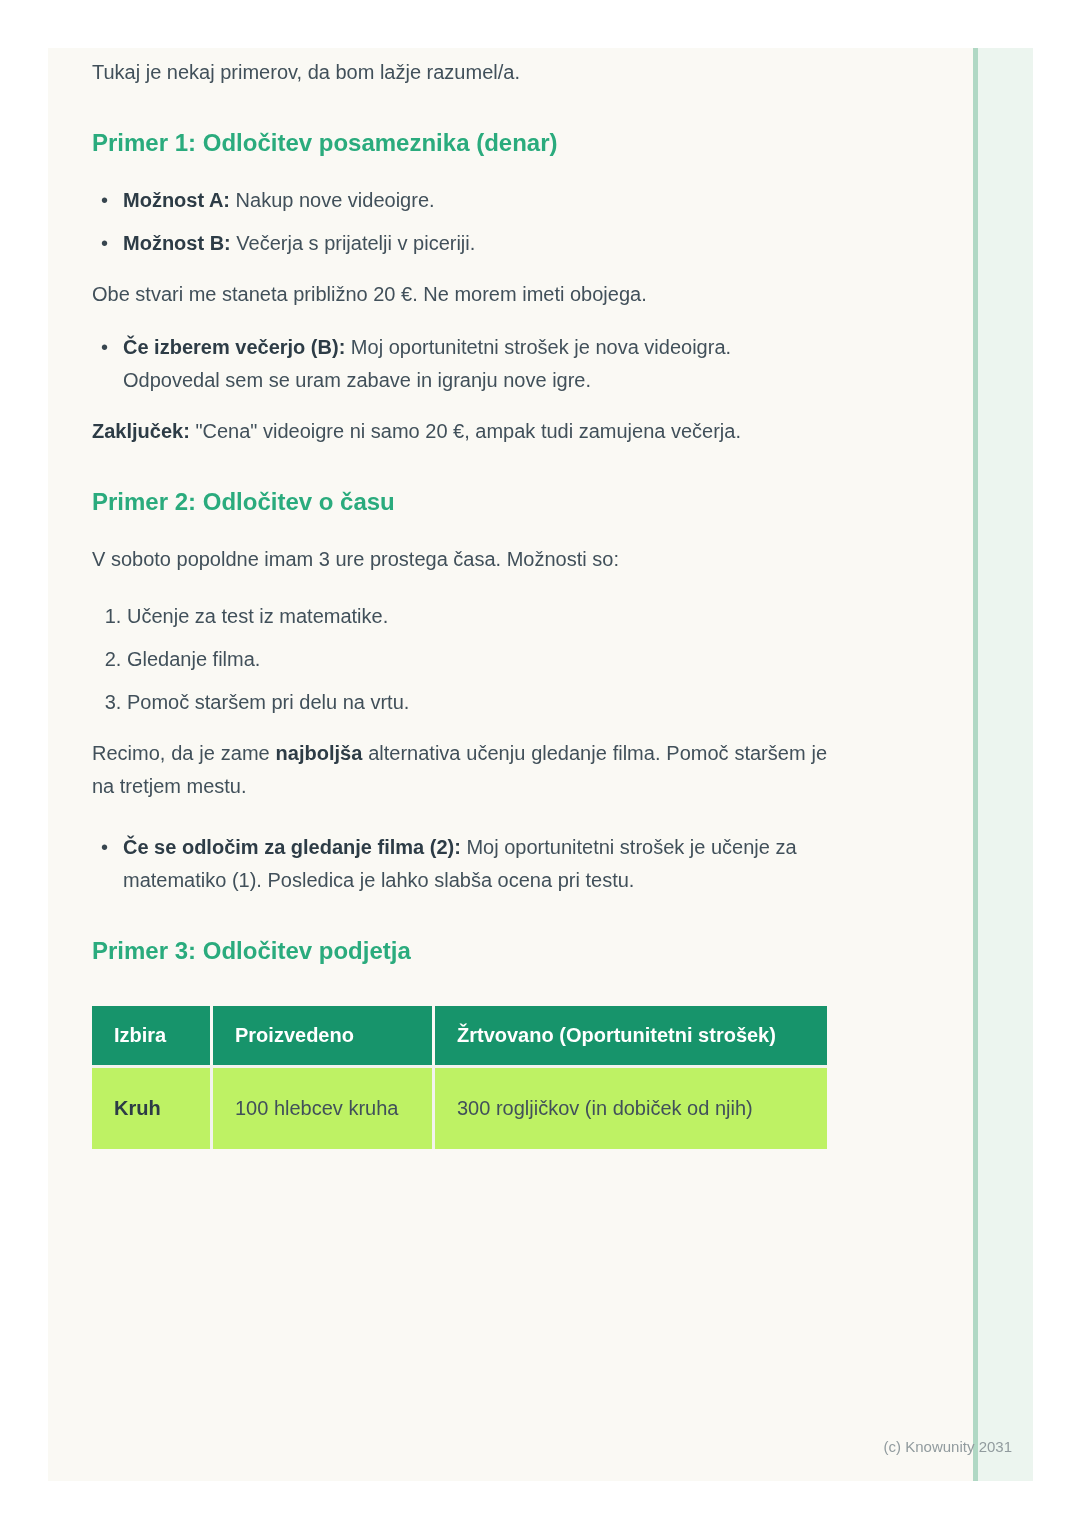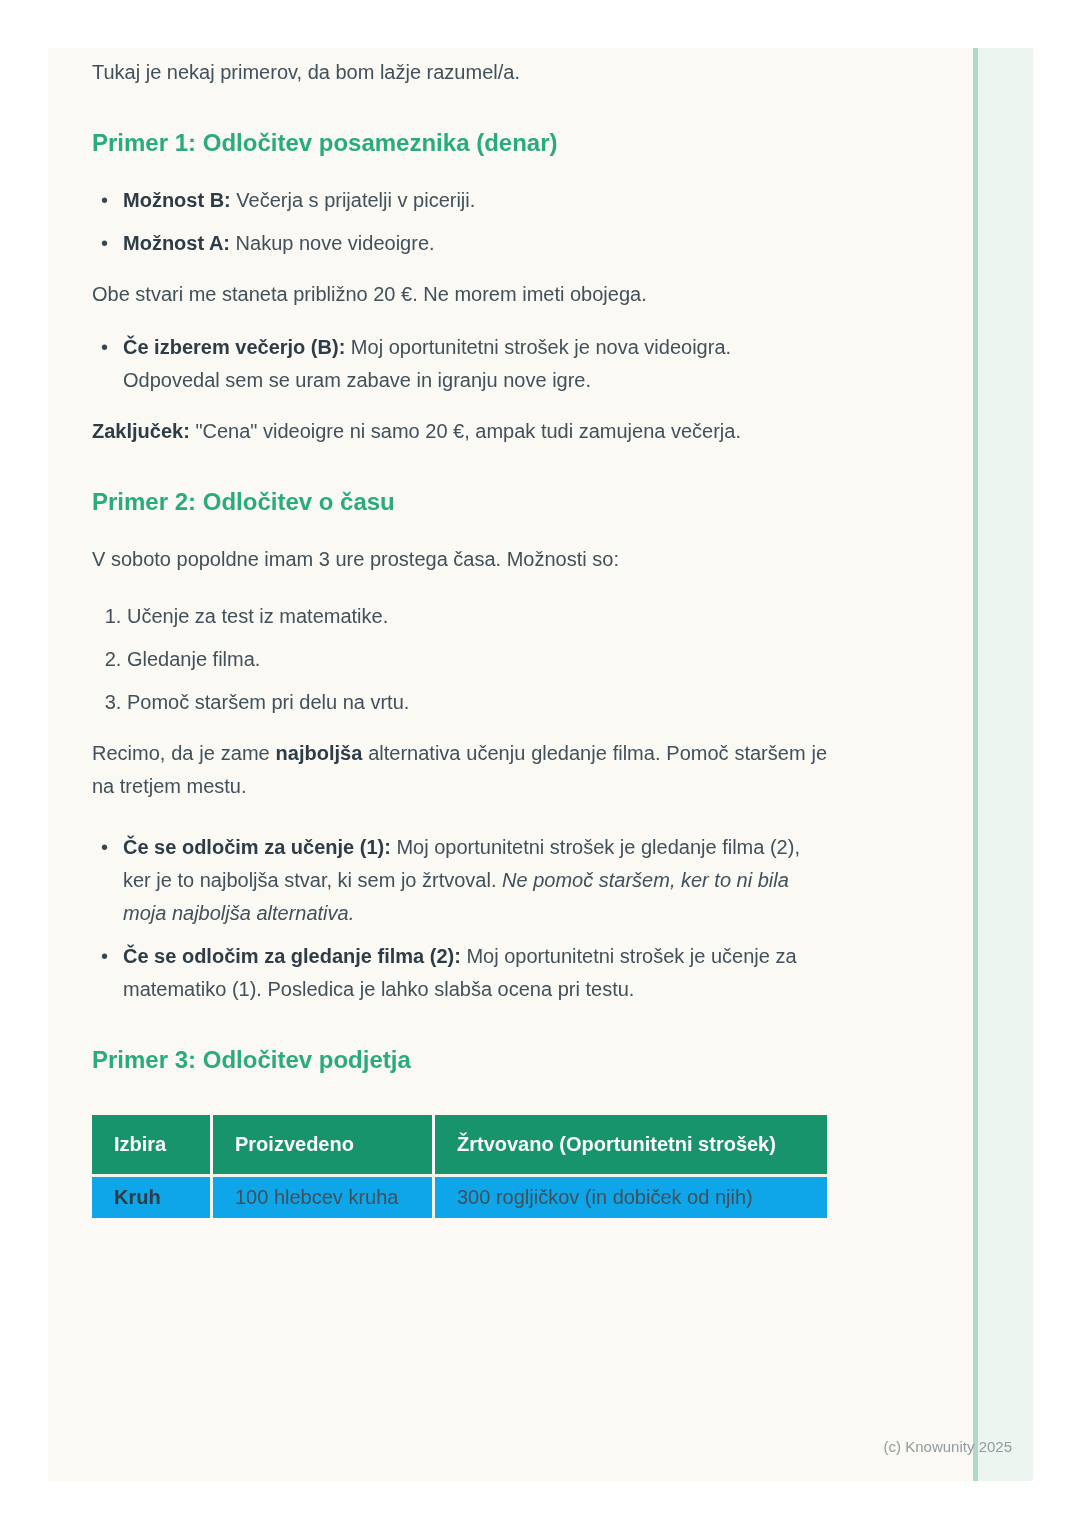--- a/index.html
+++ b/index.html
@@ -101,24 +101,24 @@
     padding: 13px 22px;
     line-height: 33px;
     border-right: 3px solid #faf9f4;
     box-sizing: border-box;
   }
   th:last-child { border-right: none; }
   col.c1 { width: 121px; }
   col.c2 { width: 222px; }
   col.c3 { width: 392px; }
   td {
-    background: #0ea5e9;
-    font-size: 20px;
-    line-height: 33px;
-    padding: 4px 22px;
+    background: #bef264;
+    font-size: 20px;
+    line-height: 33px;
+    padding: 24px 22px;
     border-top: 3px solid #f3f3ed;
     border-right: 3px solid #f3f3ed;
     box-sizing: border-box;
     vertical-align: top;
   }
   td:last-child { border-right: none; }
   td.cell-bold { font-weight: bold; color: #2d3c46; }
   .copyright {
     position: absolute;
     top: 1437px;
@@ -136,22 +136,22 @@
   <div class="side-bar"></div>
 
   <div class="content">
 
     <p class="mt8">Tukaj je nekaj primerov, da bom lažje razumel/a.</p>
 
     <h2>Primer 1: Odločitev posameznika (denar)</h2>
 
 
     <ul>
+      <li><span class="b">Možnost A:</span><span> Nakup nove videoigre.</span></li>
       <li><span class="b">Možnost B:</span><span> Večerja s prijatelji v piceriji.</span></li>
-      <li><span class="b">Možnost A:</span><span> Nakup nove videoigre.</span></li>
     </ul>
 
     <p class="mt22">Obe stvari me staneta približno 20 €. Ne morem imeti obojega.</p>
 
     <ul>
       <li><span class="b">Če izberem večerjo (B):</span><span> Moj oportunitetni strošek je nova videoigra. Odpovedal sem se uram zabave in igranju nove igre.</span></li>
     </ul>
 
     <p class="mt22"><span class="b">Zaključek:</span><span> "Cena" videoigre ni samo 20 €, ampak tudi zamujena večerja.</span></p>
 
@@ -161,21 +161,20 @@
 
     <ol>
       <li>Učenje za test iz matematike.</li>
       <li>Gledanje filma.</li>
       <li>Pomoč staršem pri delu na vrtu.</li>
     </ol>
 
     <p class="mt22 jst"><span>Recimo, da je zame </span><span class="b">najboljša</span><span> alternativa učenju gledanje filma. Pomoč staršem je na tretjem mestu.</span></p>
 
     <ul class="mt28">
-      <li><span class="b">Če se odločim za učenje (1):</span><span> Moj oportunitetni strošek je gledanje filma (2), ker je to najboljša stvar, ki sem jo žrtvoval. </span><span class="i">Ne pomoč staršem, ker to ni bila moja najboljša alternativa.</span></li>
       <li><span class="b">Če se odločim za gledanje filma (2):</span><span> Moj oportunitetni strošek je učenje za matematiko (1). Posledica je lahko slabša ocena pri testu.</span><span class="i"></span></li>
     </ul>
 
     <h2>Primer 3: Odločitev podjetja</h2>
 
 
     <table>
       <colgroup>
         <col class="c1">
           <col class="c2">
@@ -193,13 +192,13 @@
           <td class="cell-bold">Kruh</td>
           <td>100 hlebcev kruha</td>
           <td>300 rogljičkov (in dobiček od njih)</td>
         </tr>
       </tbody>
     </table>
 
   </div>
 </div>
 
-<div class="copyright">(c) Knowunity 2025</div>
+<div class="copyright">(c) Knowunity 2031</div>
 
 </body></html>

